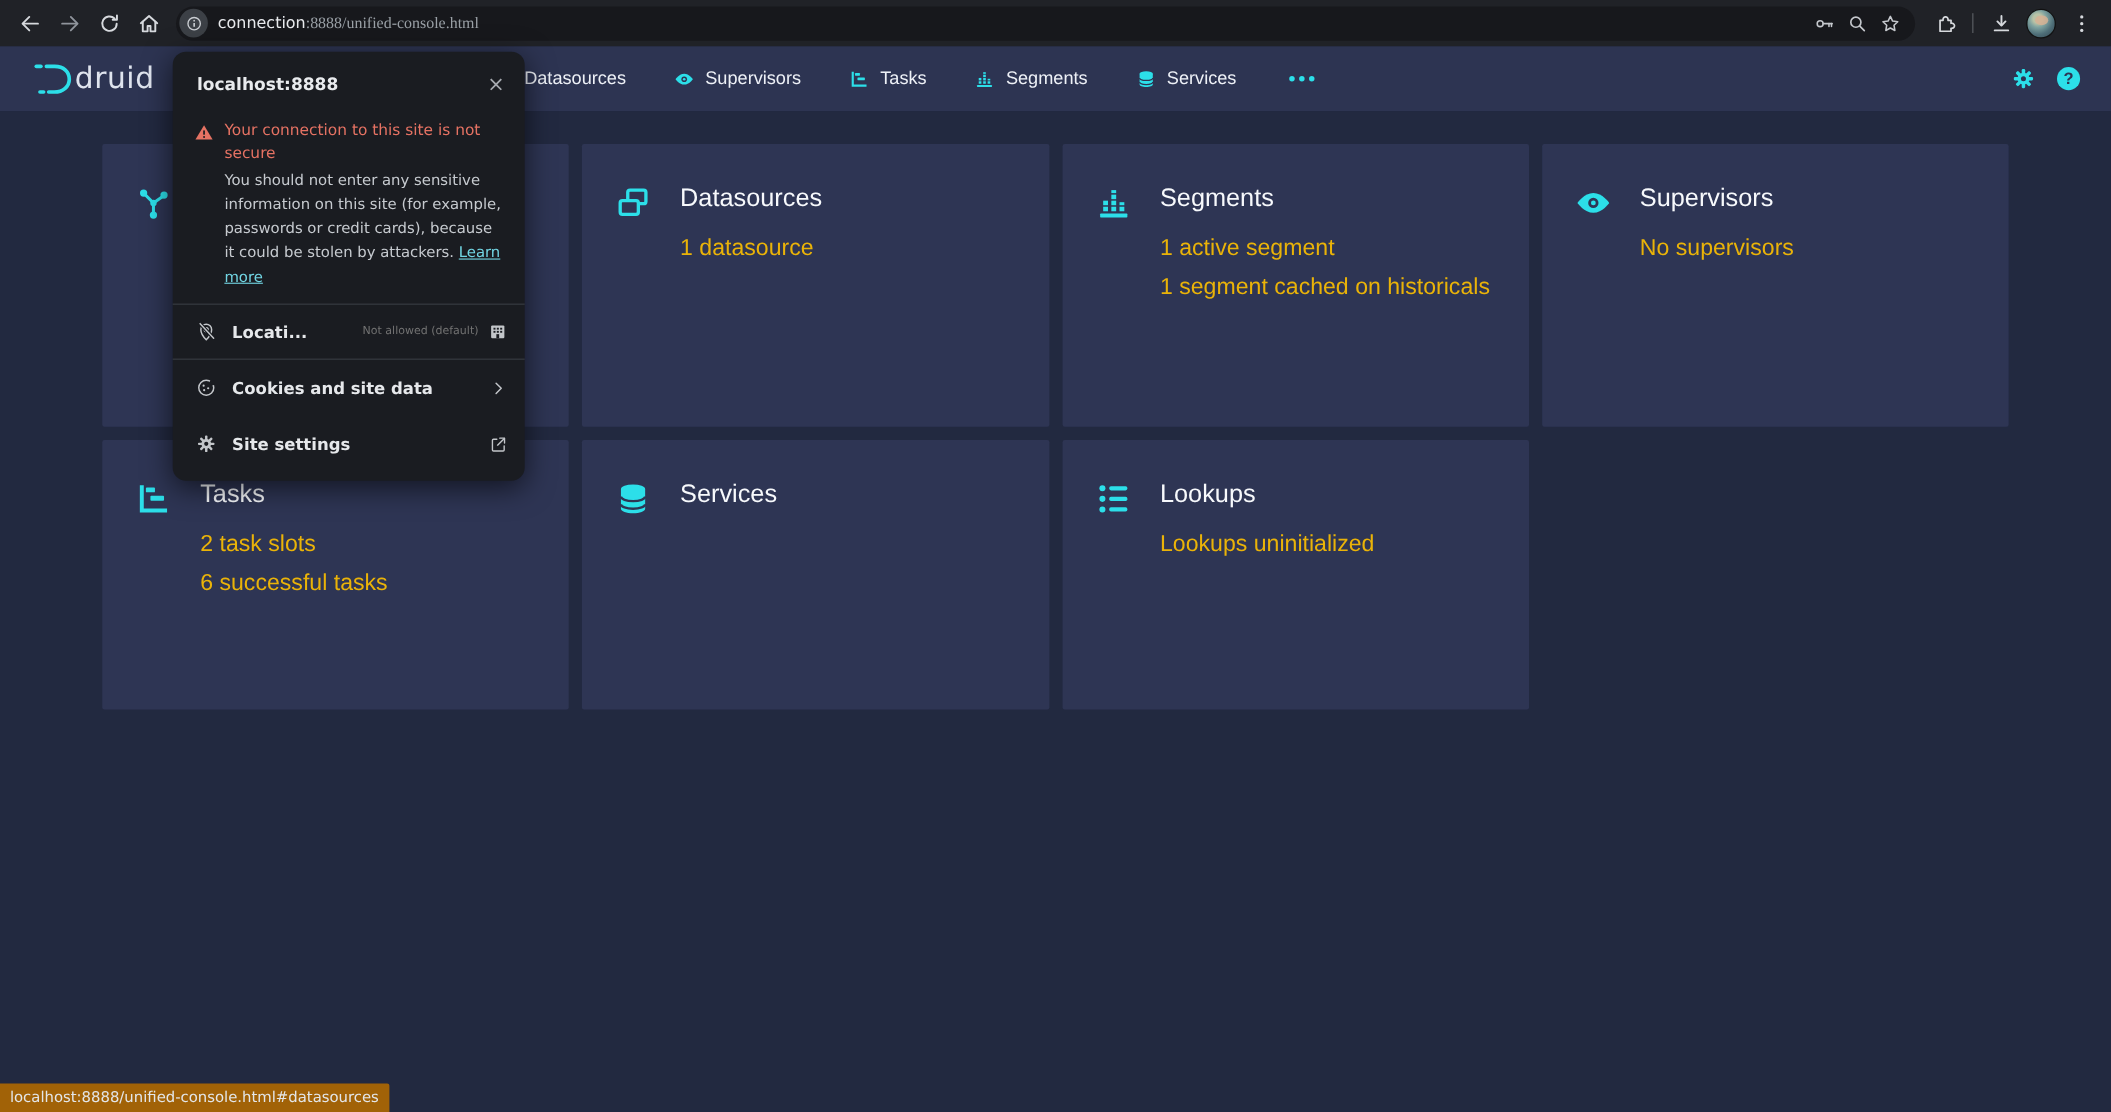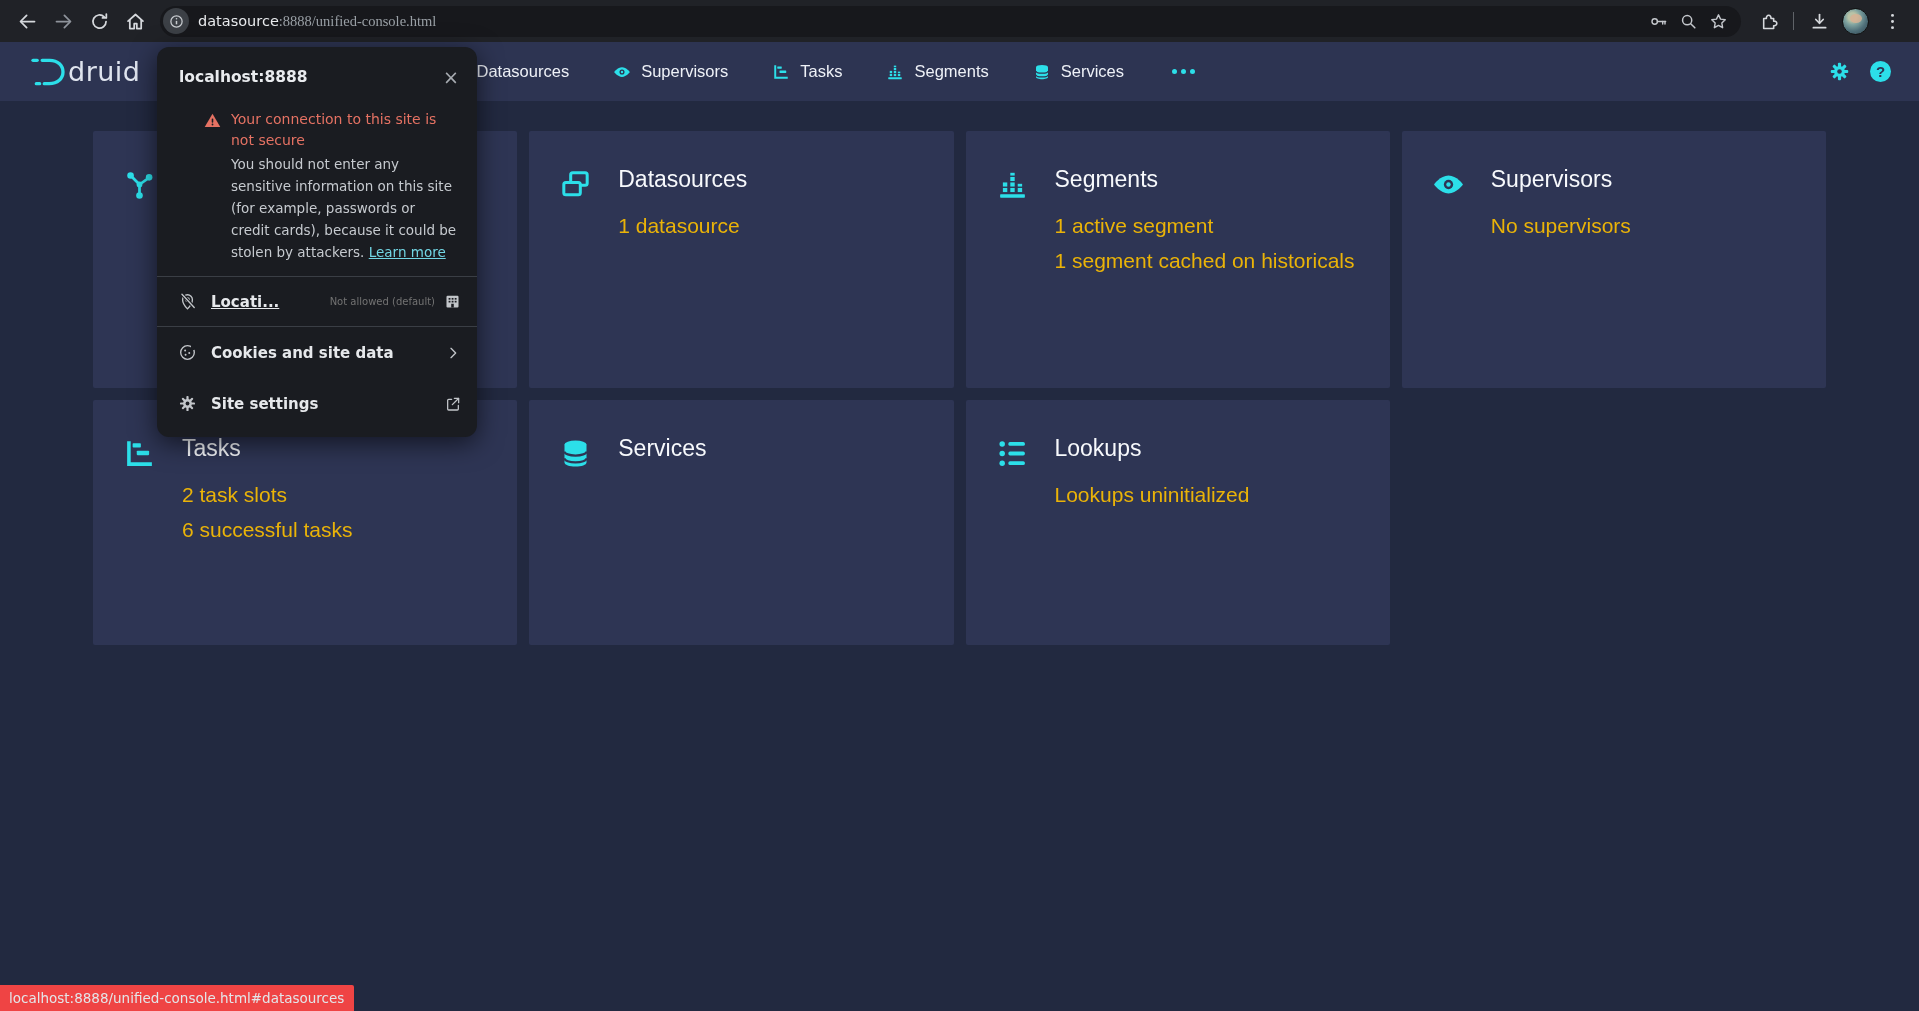--- a/index.html
+++ b/index.html
@@ -60,40 +60,40 @@
   .card-line { font-size:21px; color:#eab308; line-height:35px; }
 
   
   .popup { position:absolute; left:157px; top:47px; width:320px; height:390px;
     background:#1a1c21; border-radius:12px; box-shadow:0 6px 26px rgba(0,0,0,.6);
     z-index:60; font-family:"DejaVu Sans", sans-serif; --popup-bg:#1a1c21; color:#c9cdd2; }
   .popup-head { display:flex; align-items:center; padding:16px 12px 8px 22px;gap:24px; }
   .popup-title { font-size:15.5px; font-weight:bold; color:#e9ebee; flex:1; }
   .popup-close { width:28px; height:28px; display:flex; align-items:center; justify-content:center;
     color:#a7abb1; font-size:19px; cursor:pointer; border-radius:50%; }
-  .warn-row { display:flex; padding:10px 20px 0 20px; gap:10px;margin-left:27px; }
+  .warn-row { display:flex; padding:10px 20px 0 20px; gap:10px; }
   .warn-row svg { width:17px; height:17px; flex:0 0 auto; margin-top:3px; }
   .warn-title { color:#e57263; font-size:14px; line-height:21px; }
   .warn-body { color:#c6cacf; font-size:13.5px; line-height:22px; margin-top:2px; }
   .learn-more { color:#72d6e4; text-decoration:underline; cursor:pointer; }
   .pdivider { border:none; border-top:1px solid #3a3e45; margin:13px 0 0 0; }
   .prow { display:flex; align-items:center; padding:15px 16px 15px 21px; cursor:pointer; }
   .prow svg { width:19px; height:19px; color:#c3c6ca; flex:0 0 auto; }
-  .prow-label { font-size:15px; font-weight:bold; color:#e6e8eb; margin-left:14px;text-decoration:underline; }
+  .prow-label { font-size:15px; font-weight:bold; color:#e6e8eb; margin-left:14px; }
   .prow-value { margin-left:auto; font-size:10px; color:#737373; }
   .prow-endicon { margin-left:9px; display:flex; }
   .prow-endicon svg { width:17px; height:17px; }
   .menu-row { display:flex; align-items:center; padding:16px 16px 16px 21px; cursor:pointer; }
   .menu-row svg { width:19px; height:19px; color:#c3c6ca; flex:0 0 auto; }
   .menu-label { font-size:15px; font-weight:bold; color:#e6e8eb; margin-left:14px; flex:1; }
   .menu-end { display:flex; color:#b9bdc2; }
   .menu-end svg { width:16px; height:16px; }
 
   
-  .statusbar { position:absolute; left:0; bottom:0; height:26px; background:#ef4444;
+  .statusbar { position:absolute; left:0; bottom:0; height:26px; background:#a16207;
     color:#e3e6e9; font-family:"DejaVu Sans", sans-serif; font-size:13.5px; line-height:26px;
     padding:0 10px 0 9px; z-index:45; border-top-right-radius:2px; }
 </style>
 </head>
 <body>
 
 <div class="toolbar">
   <div class="tbtn">
     <svg viewBox="0 0 24 24" fill="none" stroke="currentColor" stroke-width="2" stroke-linecap="round" stroke-linejoin="round">
         <path d="M20 12H5"></path>
@@ -120,21 +120,21 @@
   </div>
 
   <div class="omnibox">
     <div class="siteinfo-chip">
       <svg viewBox="0 0 24 24" fill="none" stroke="#16171a" stroke-width="2.4">
           <circle cx="12" cy="12" r="9" stroke="#c9ccd1" stroke-width="2"></circle>
           <path d="M12 11v5.5" stroke="#c9ccd1"></path>
           <circle cx="12" cy="7.6" r="1.3" fill="#c9ccd1" stroke="none"></circle>
         </svg>
     </div>
-    <div class="url"><span class="host">datasource</span><span class="rest">:8888/unified-console.html</span></div>
+    <div class="url"><span class="host">connection</span><span class="rest">:8888/unified-console.html</span></div>
     <div class="obicon">
       <svg viewBox="0 0 24 24" fill="none" stroke="currentColor" stroke-width="1.8" stroke-linecap="round">
           <circle cx="7.2" cy="12" r="3.4"></circle>
           <path d="M10.6 12H21"></path>
           <path d="M17.3 12v3.2"></path>
           <path d="M20.2 12v3.2"></path>
         </svg>
     </div>
     <div class="obicon">
       <svg viewBox="0 0 24 24" fill="none" stroke="currentColor" stroke-width="1.9" stroke-linecap="round">

